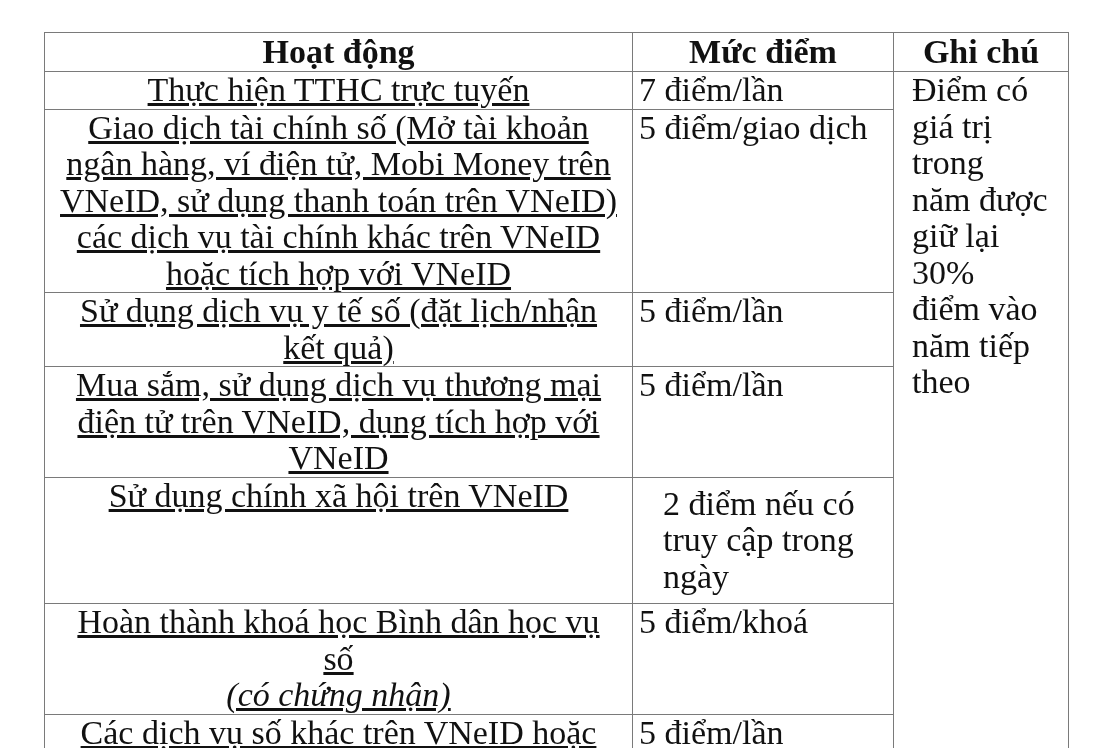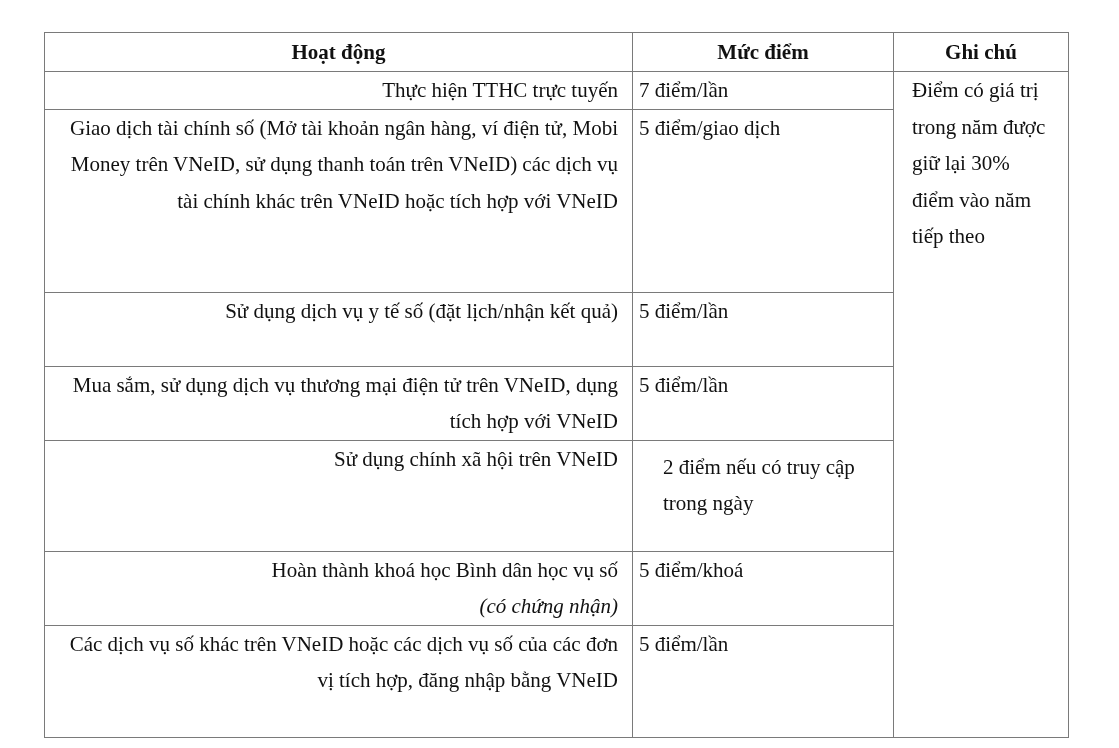--- a/index.html
+++ b/index.html
@@ -1,23 +1,23 @@
 <!DOCTYPE html>
 <html><head>
 <meta charset="utf-8">
 <style>
   html, body { margin: 0; padding: 0; background: #ffffff; }
   body { width: 1119px; height: 748px; position: relative; overflow: hidden;
          font-family: "Liberation Serif", "DejaVu Serif", serif; color: #111; }
   table { position: absolute; left: 44px; top: 32px; border-collapse: collapse;
           width: 1024px; table-layout: fixed; }
   td, th { border: 1.5px solid #7a7a7a; vertical-align: top; padding: 0 14px;
-           font-size: 21px; line-height: 36.5px; font-weight: normal; }
+           font-size: 34px; line-height: 36.5px; font-weight: normal; }
   th { font-weight: bold; text-align: center; height: 36px; line-height: 38px; }
-  td.act { text-align: right; }
+  td.act { text-align: center; text-decoration: underline; }
   td.pts { text-align: left; padding: 0 6px; }
   td.note { text-align: left; padding: 0 8px; }
   .ital { font-style: italic; }
   col.c1 { width: 588px; } col.c2 { width: 261px; } col.c3 { width: 175px; }
 </style>
 </head>
 <body>
 
 <table>
   <colgroup>

